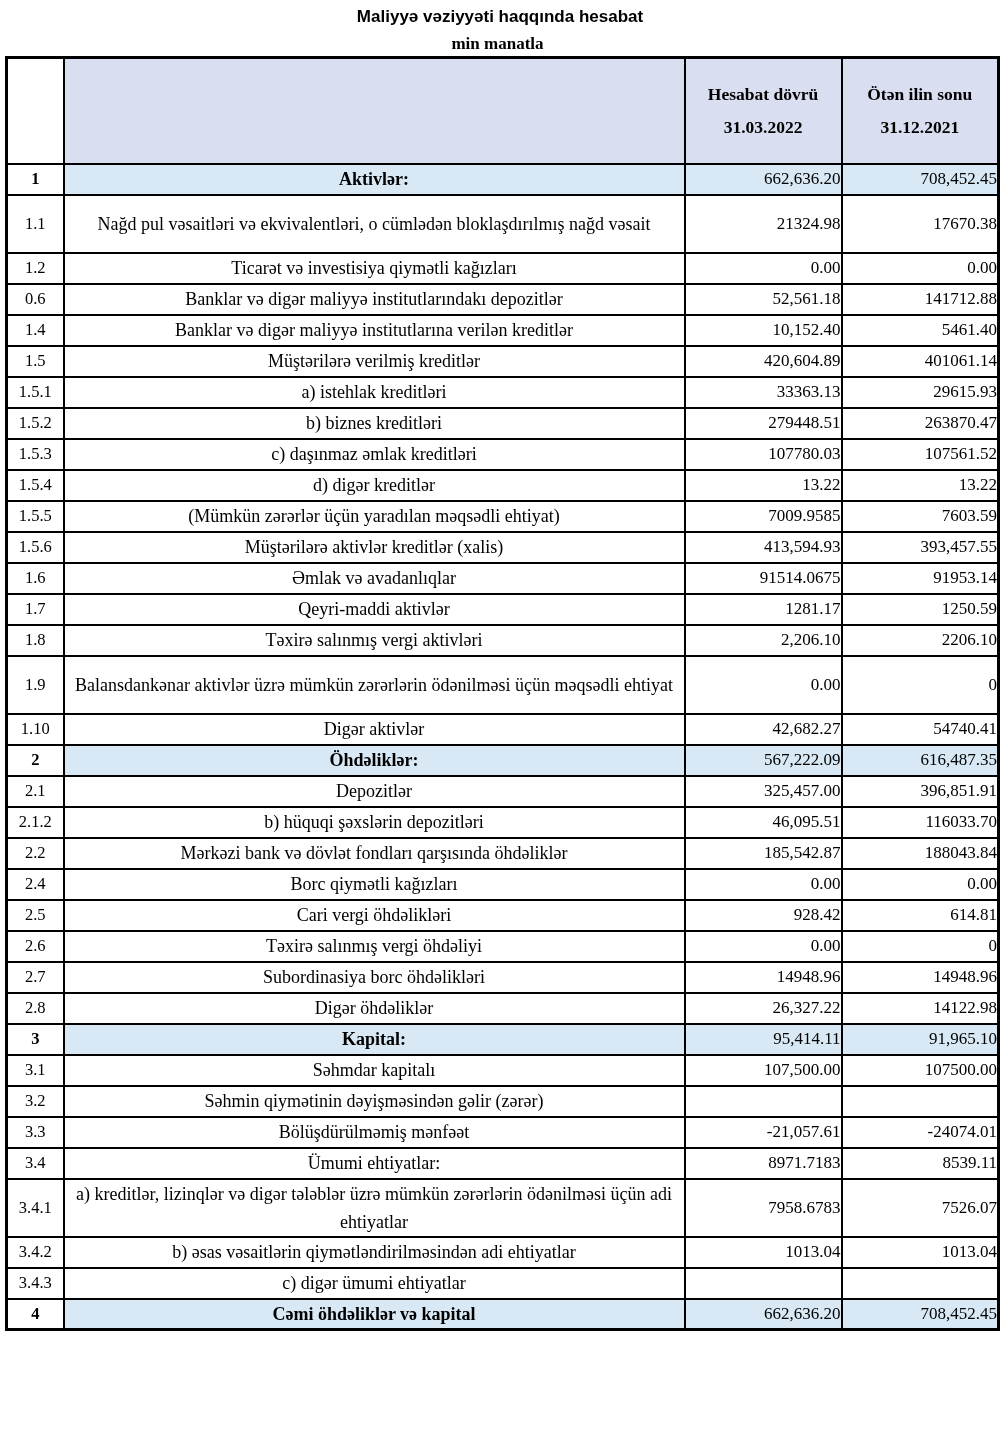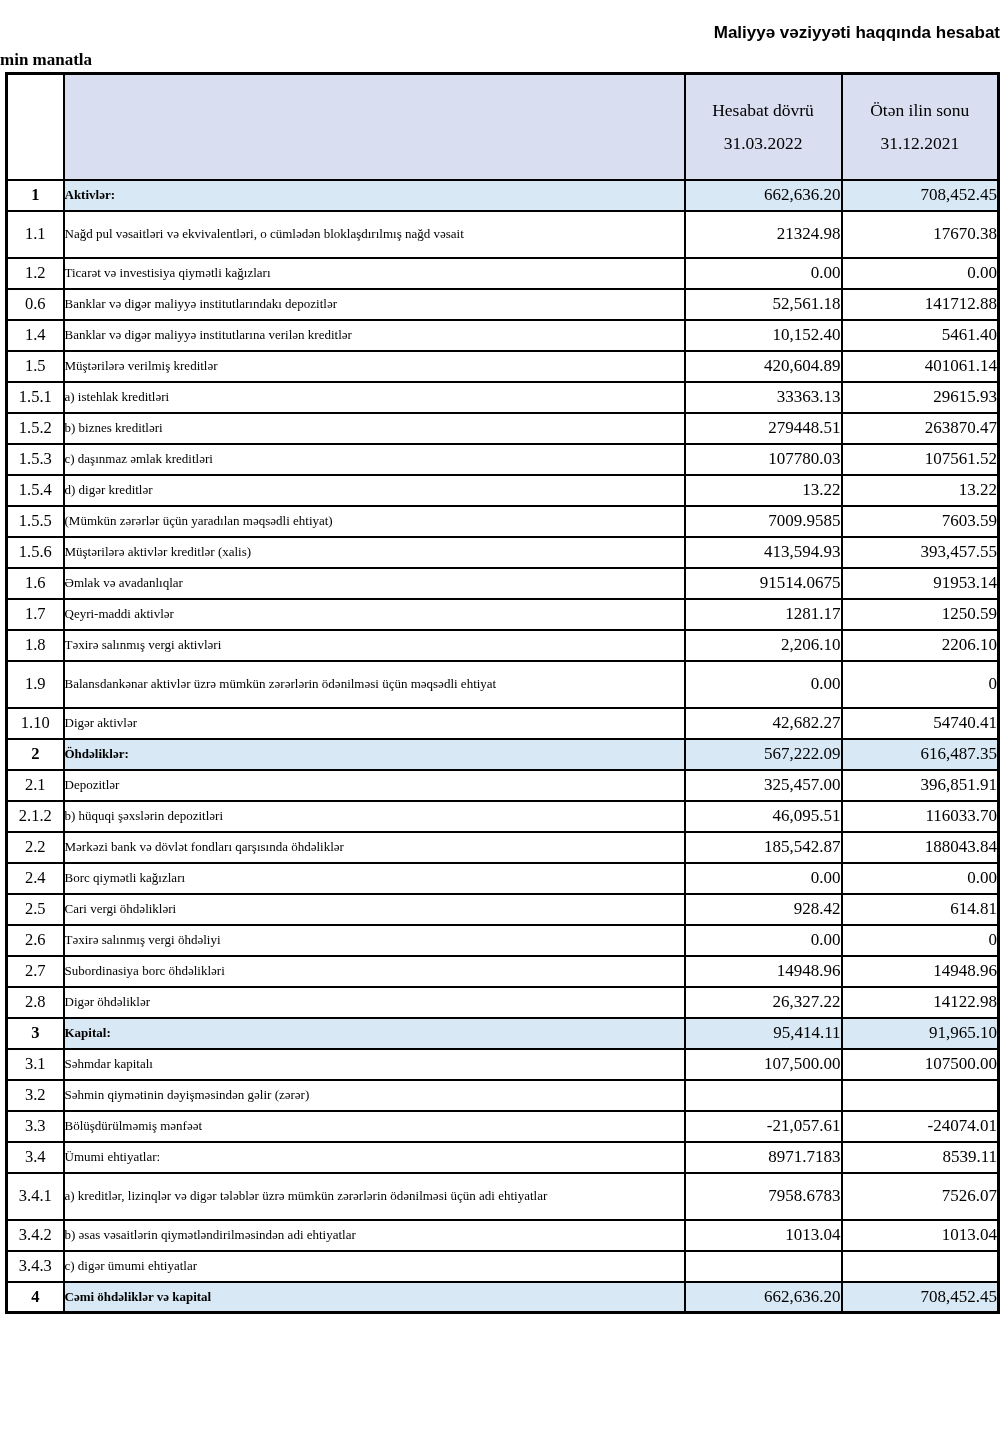--- a/index.html
+++ b/index.html
@@ -6,28 +6,28 @@
   body {
     width:1000px; height:1436px;
     font-family:"Liberation Serif", serif;
     color:#000;
     overflow:hidden;
   }
   .title {
     font-family:"Liberation Sans", sans-serif;
     font-weight:bold;
     font-size:17px;
-    text-align:right;
-    padding-top:23px;
+    text-align:center;
+    padding-top:7px;
   }
   .unit-note {
     font-family:"Liberation Serif", serif;
     font-weight:bold;
     font-size:17px;
-    text-align:left;
+    text-align:center;
     padding-right:5px;
     margin-top:7px;
     margin-bottom:2px;
   }
   table.balance {
     border-collapse:collapse;
     table-layout:fixed;
     margin-left:5px;
     width:992px;
   }
@@ -35,36 +35,36 @@
   table.balance col.c-desc { width:621px; }
   table.balance col.c-v1   { width:157px; }
   table.balance col.c-v2   { width:157px; }
   table.balance th, table.balance td {
     border:2px solid #000;
     padding:0;
     overflow:hidden;
   }
   table.balance { border:3px solid #000; }
   tr.head { height:106px; }
-  tr.head th { font-weight:normal; font-size:17.5px; vertical-align:middle; }
+  tr.head th { font-weight:bold; font-size:17.5px; vertical-align:middle; }
   th.head-blank-num { background:#ffffff; }
   th.head-fill { background:var(--header-bg); }
   th.head-fill .hline { text-align:center; line-height:22px; }
   th.head-fill .hline + .hline { margin-top:11px; }
   tr.single { height:31px; }
-  tr.tall   { height:47px; }
+  tr.tall   { height:58px; }
   td.num {
     text-align:center;
     font-size:16.5px;
     vertical-align:middle;
     background:#ffffff;
   }
   td.label {
-    font-size:13px;
-    text-align:left;
+    font-size:18px;
+    text-align:center;
     vertical-align:middle;
     padding-left:4px;
     padding-right:2px;
     line-height:28px;
     font-family:Liberation Serif, serif;
   }
   td.val {
     font-size:17px;
     text-align:right;
     vertical-align:middle;

